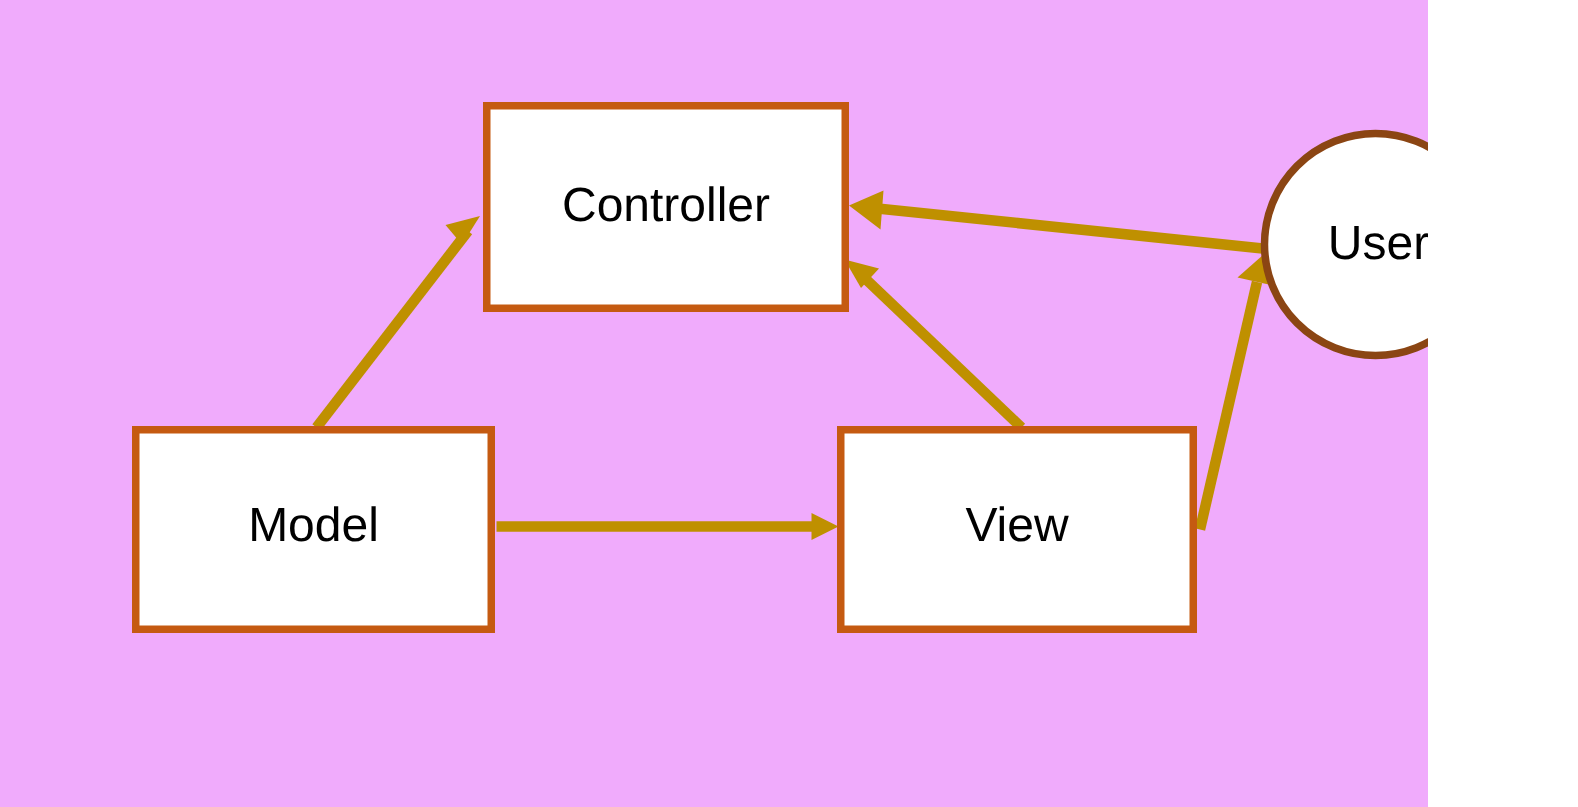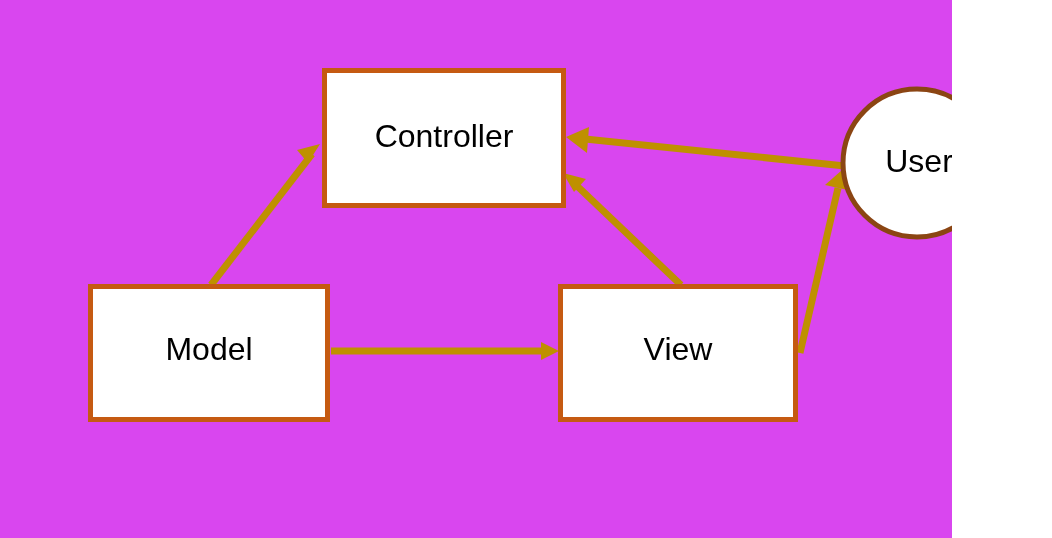--- a/index.html
+++ b/index.html
@@ -8,21 +8,21 @@
     padding: 0;
     background: #ffffff;
   }
   body {
     font-family: "Liberation Sans", "DejaVu Sans", sans-serif;
   }
   #canvas {
     position: relative;
     width: 952px;
     height: 538px;
-    background: #d946ef;
+    background: #f0abfc;
     overflow: hidden;
   }
   #diagram-svg {
     position: absolute;
     left: 0;
     top: 0;
     width: 1052px;
     height: 538px;
     display: block;
   }

